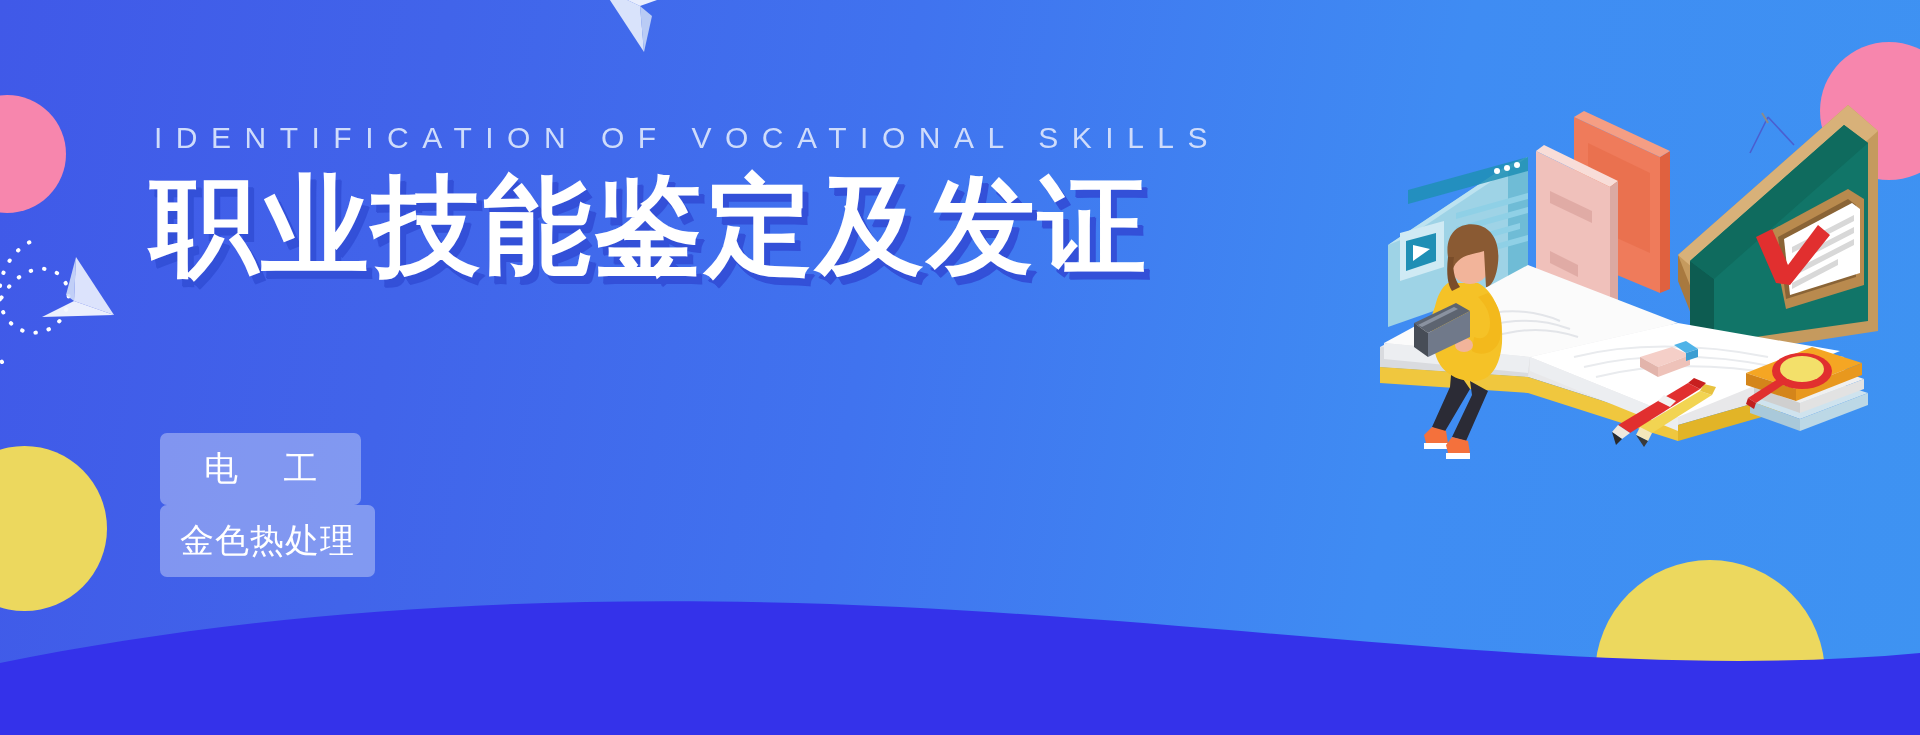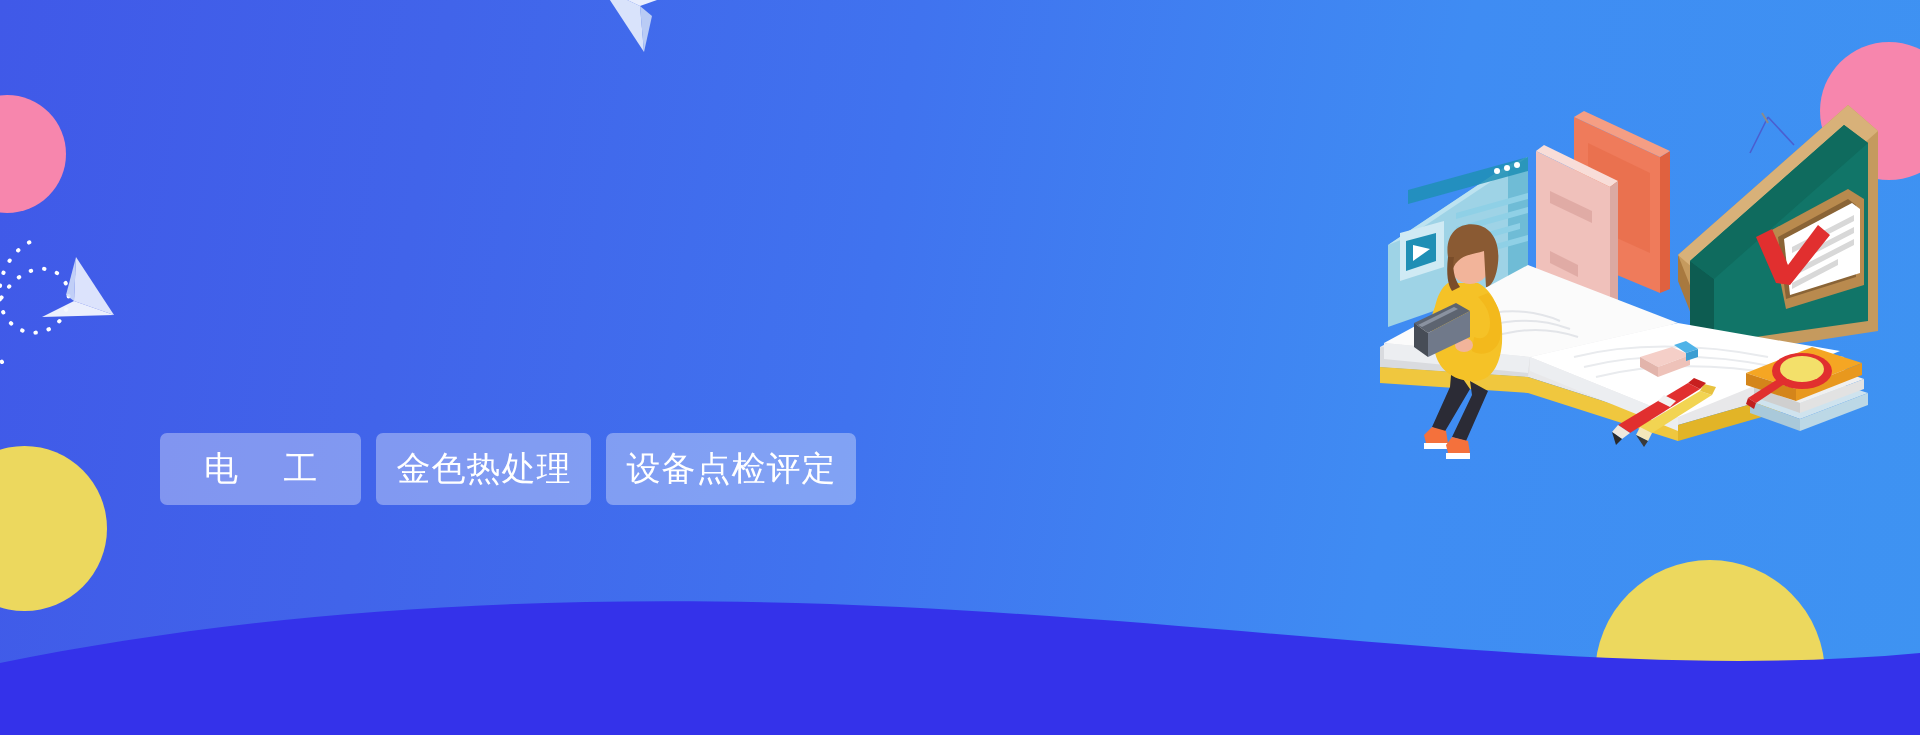--- a/index.html
+++ b/index.html
@@ -88,21 +88,22 @@
        5px 7px 0 #3350d8,
        6px 8px 0 #3350d8;
   }
 
   
   .tags{
     position:absolute;
     left:160px; top:433px;
     display:flex;
     align-items:flex-start;
-    gap:15px;
+    gap:0;
+    flex-direction:column;
   }
   .tag{
     height:72px;
     min-width:120px;
     padding:0 26px;
     border:none;
     border-radius:7px;
     background:rgba(255,255,255,0.34);
     color:#ffffff;
     font-size:34px;
@@ -157,30 +158,31 @@
   </div>
 
   <div class="deco plane-top">
     <svg viewBox="0 0 82 78">
       <polygon points="2,2 44,66 40,20" fill="#e1eafc" opacity="0.95"></polygon>
       <polygon points="2,2 40,20 74,8" fill="#f2f6fe" opacity="0.95"></polygon>
       <polygon points="40,20 44,66 52,30" fill="#c7d6f6" opacity="0.9"></polygon>
     </svg>
   </div>
 
+  <div class="text-block">
+    <div class="eyebrow">IDENTIFICATION OF VOCATIONAL SKILLS</div>
+    <h1 class="headline">职业技能鉴定及发证</h1>
+  </div>
 
   <div class="tags">
     <button class="tag">
       <span class="spaced">电 工</span>
     </button>
     <button class="tag wide">
       <span>金色热处理</span>
-    </button>
-    <button class="tag wide">
-      <span>设备点检评定</span>
     </button>
   </div>
 
   <div class="illustration">
     <svg viewBox="0 0 520 400" xmlns="http://www.w3.org/2000/svg">
 
       <g>
         <polygon points="10,150 130,70 130,190 10,232" fill="#9ed3e6"></polygon>
         <polygon points="130,70 130,190 150,182 150,62" fill="#6fbcd6"></polygon>
         <polygon points="10,150 130,70 150,62 30,142" fill="#bde3f0"></polygon>

